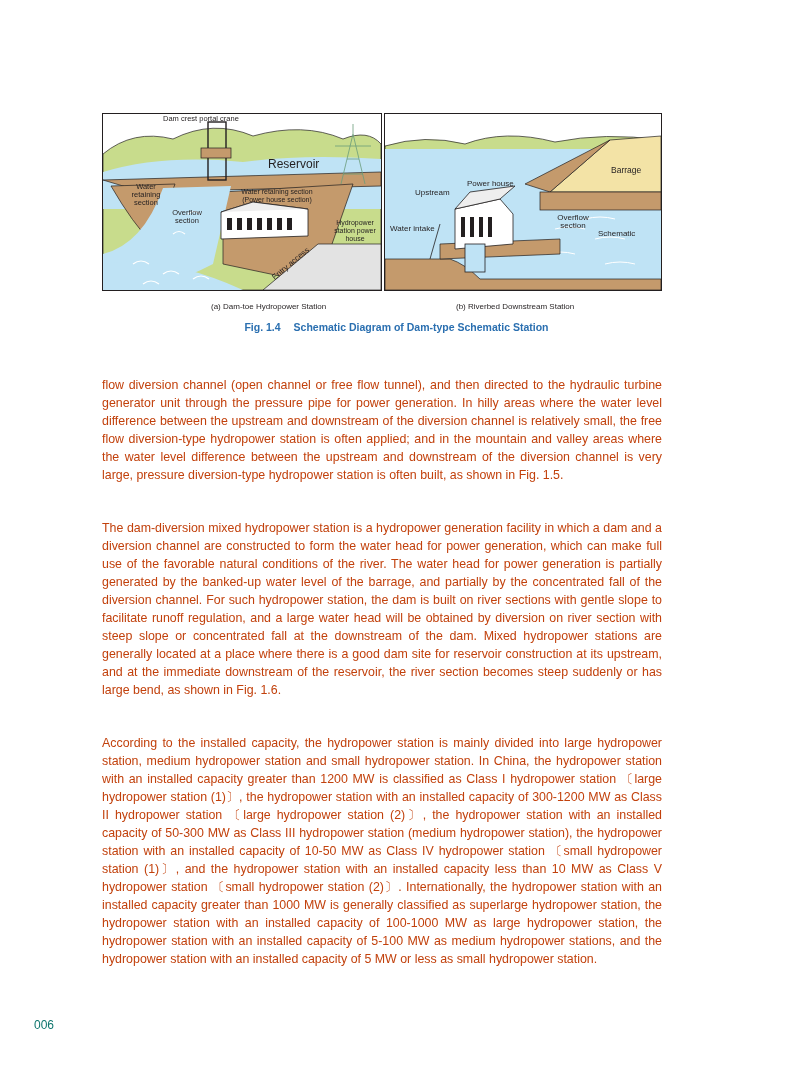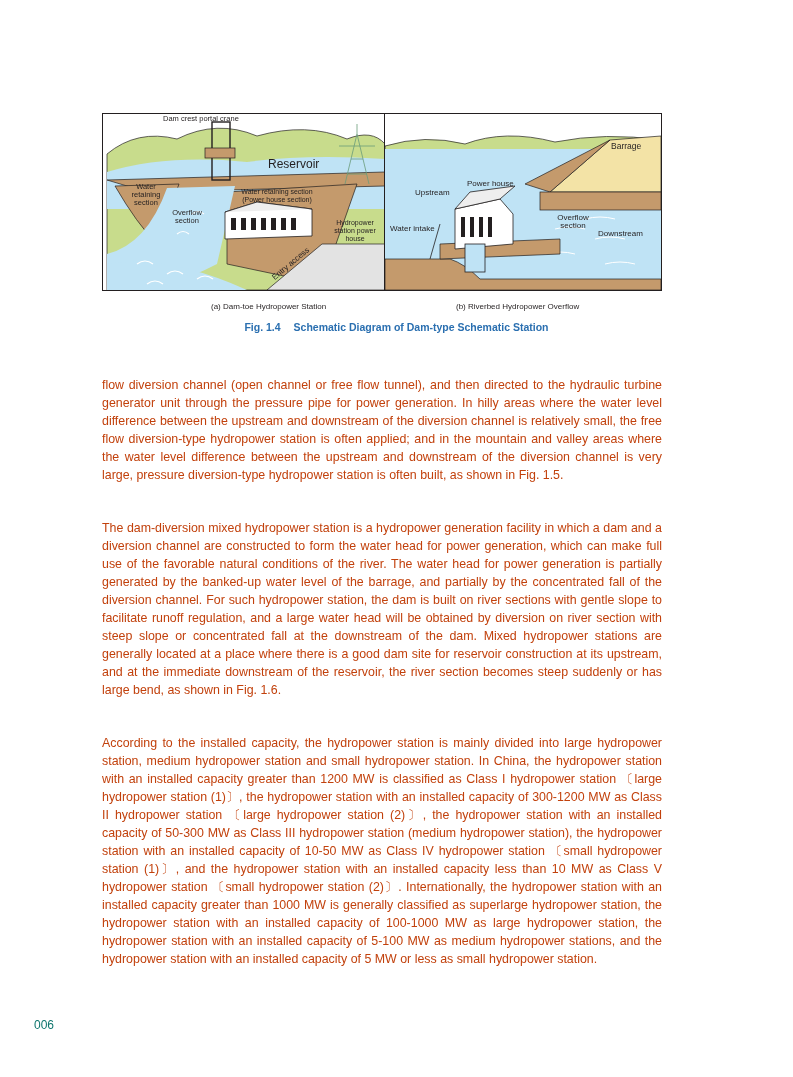--- a/index.html
+++ b/index.html
@@ -1,20 +1,20 @@
 <!DOCTYPE html>
 <html><head>
 <meta charset="utf-8">
 <style>
   html, body { margin:0; padding:0; background:#ffffff; }
   body { width:793px; height:1077px; position:relative; overflow:hidden;
          font-family:"Liberation Sans", sans-serif; color:#231f20; }
   .figure { position:absolute; left:102px; top:113px; width:560px; height:178px; }
   .panel { position:absolute; top:0; height:176px; border:1px solid #231f20; overflow:hidden; background:#fff; }
-  .panel-a { left:0; width:278px;padding-left:8px; }
+  .panel-a { left:0; width:278px; }
   .panel-b { left:282px; width:276px; }
   .panel svg { position:absolute; left:0; top:0; width:100%; height:100%; }
   .lbl { position:absolute; font-size:7.5px; line-height:8px; color:#231f20; text-align:center; white-space:nowrap; }
   .sub-cap { position:absolute; top:302px; font-size:8px; color:#231f20; }
   .fig-cap { position:absolute; top:321px; left:0; width:793px; text-align:center;
              font-size:10.5px; font-weight:bold; color:#2a6fb0; }
   .fig-cap .num { margin-right:10px; }
   .para { position:absolute; left:102px; width:560px; font-size:12.4px; line-height:18px;
           text-align:justify; color:#c2410c; margin:0; }
   .page-num { position:absolute; left:34px; top:1018px; font-size:12px; color:#0f766e; }
@@ -92,31 +92,31 @@
       <path d="M70,95 L85,78 L130,72 L115,85 Z" fill="#eeeeee" stroke="#231f20" stroke-width="0.8"></path>
       <g fill="#231f20">
         <rect x="76" y="103" width="4" height="20"></rect>
           <rect x="85" y="103" width="4" height="20"></rect>
         <rect x="94" y="103" width="4" height="20"></rect>
           <rect x="103" y="103" width="4" height="20"></rect>
       </g>
       <rect x="80" y="130" width="20" height="28" fill="#bfe3f5" stroke="#231f20" stroke-width="0.8"></rect>
       <path d="M45,145 L55,110" stroke="#231f20" stroke-width="0.8"></path>
     </svg>
-    <div class="lbl" style="left:226px;top:28px;font-size:8.5px;">Barrage</div>
+    <div class="lbl" style="left:226px;top:52px;font-size:8.5px;">Barrage</div>
     <div class="lbl" style="left:82px;top:66px;font-size:8px;">Power house</div>
     <div class="lbl" style="left:30px;top:75px;font-size:8px;">Upstream</div>
     <div class="lbl" style="left:5px;top:111px;font-size:8px;">Water intake</div>
     <div class="lbl" style="left:168px;top:100px;width:40px;white-space:normal;font-size:8px;">Overflow section</div>
-    <div class="lbl" style="left:213px;top:116px;font-size:8px;">Downstream</div>
+    <div class="lbl" style="left:213px;top:116px;font-size:8px;">Schematic</div>
   </div>
 </div>
 
 <div class="sub-cap" style="left:171px;margin-left:40px;">(a) Dam-toe Hydropower Station</div>
-<div class="sub-cap" style="left:456px;">(b) Riverbed Hydropower Overflow</div>
+<div class="sub-cap" style="left:456px;">(b) Riverbed Downstream Station</div>
 <div class="fig-cap">
   <span class="num">Fig. 1.4</span>
   <span>Schematic Diagram of Dam-type Schematic Station</span>
 </div>
 
 <p class="para" style="top:376px;">flow diversion channel (open channel or free flow tunnel), and then directed to the hydraulic turbine generator unit through the pressure pipe for power generation. In hilly areas where the water level difference between the upstream and downstream of the diversion channel is relatively small, the free flow diversion-type hydropower station is often applied; and in the mountain and valley areas where the water level difference between the upstream and downstream of the diversion channel is very large, pressure diversion-type hydropower station is often built, as shown in Fig. 1.5.</p>
 <p class="para" style="top:519px;">The dam-diversion mixed hydropower station is a hydropower generation facility in which a dam and a diversion channel are constructed to form the water head for power generation, which can make full use of the favorable natural conditions of the river. The water head for power generation is partially generated by the banked-up water level of the barrage, and partially by the concentrated fall of the diversion channel. For such hydropower station, the dam is built on river sections with gentle slope to facilitate runoff regulation, and a large water head will be obtained by diversion on river section with steep slope or concentrated fall at the downstream of the dam. Mixed hydropower stations are generally located at a place where there is a good dam site for reservoir construction at its upstream, and at the immediate downstream of the reservoir, the river section becomes steep suddenly or has large bend, as shown in Fig. 1.6.</p>
 <p class="para" style="top:734px;">According to the installed capacity, the hydropower station is mainly divided into large hydropower station, medium hydropower station and small hydropower station. In China, the hydropower station with an installed capacity greater than 1200 MW is classified as Class I hydropower station 〔large hydropower station (1)〕, the hydropower station with an installed capacity of 300-1200 MW as Class II hydropower station 〔large hydropower station (2)〕, the hydropower station with an installed capacity of 50-300 MW as Class III hydropower station (medium hydropower station), the hydropower station with an installed capacity of 10-50 MW as Class IV hydropower station 〔small hydropower station (1)〕, and the hydropower station with an installed capacity less than 10 MW as Class V hydropower station 〔small hydropower station (2)〕. Internationally, the hydropower station with an installed capacity greater than 1000 MW is generally classified as superlarge hydropower station, the hydropower station with an installed capacity of 100-1000 MW as large hydropower station, the hydropower station with an installed capacity of 5-100 MW as medium hydropower stations, and the hydropower station with an installed capacity of 5 MW or less as small hydropower station.</p>
 
 <div class="page-num">006</div>

